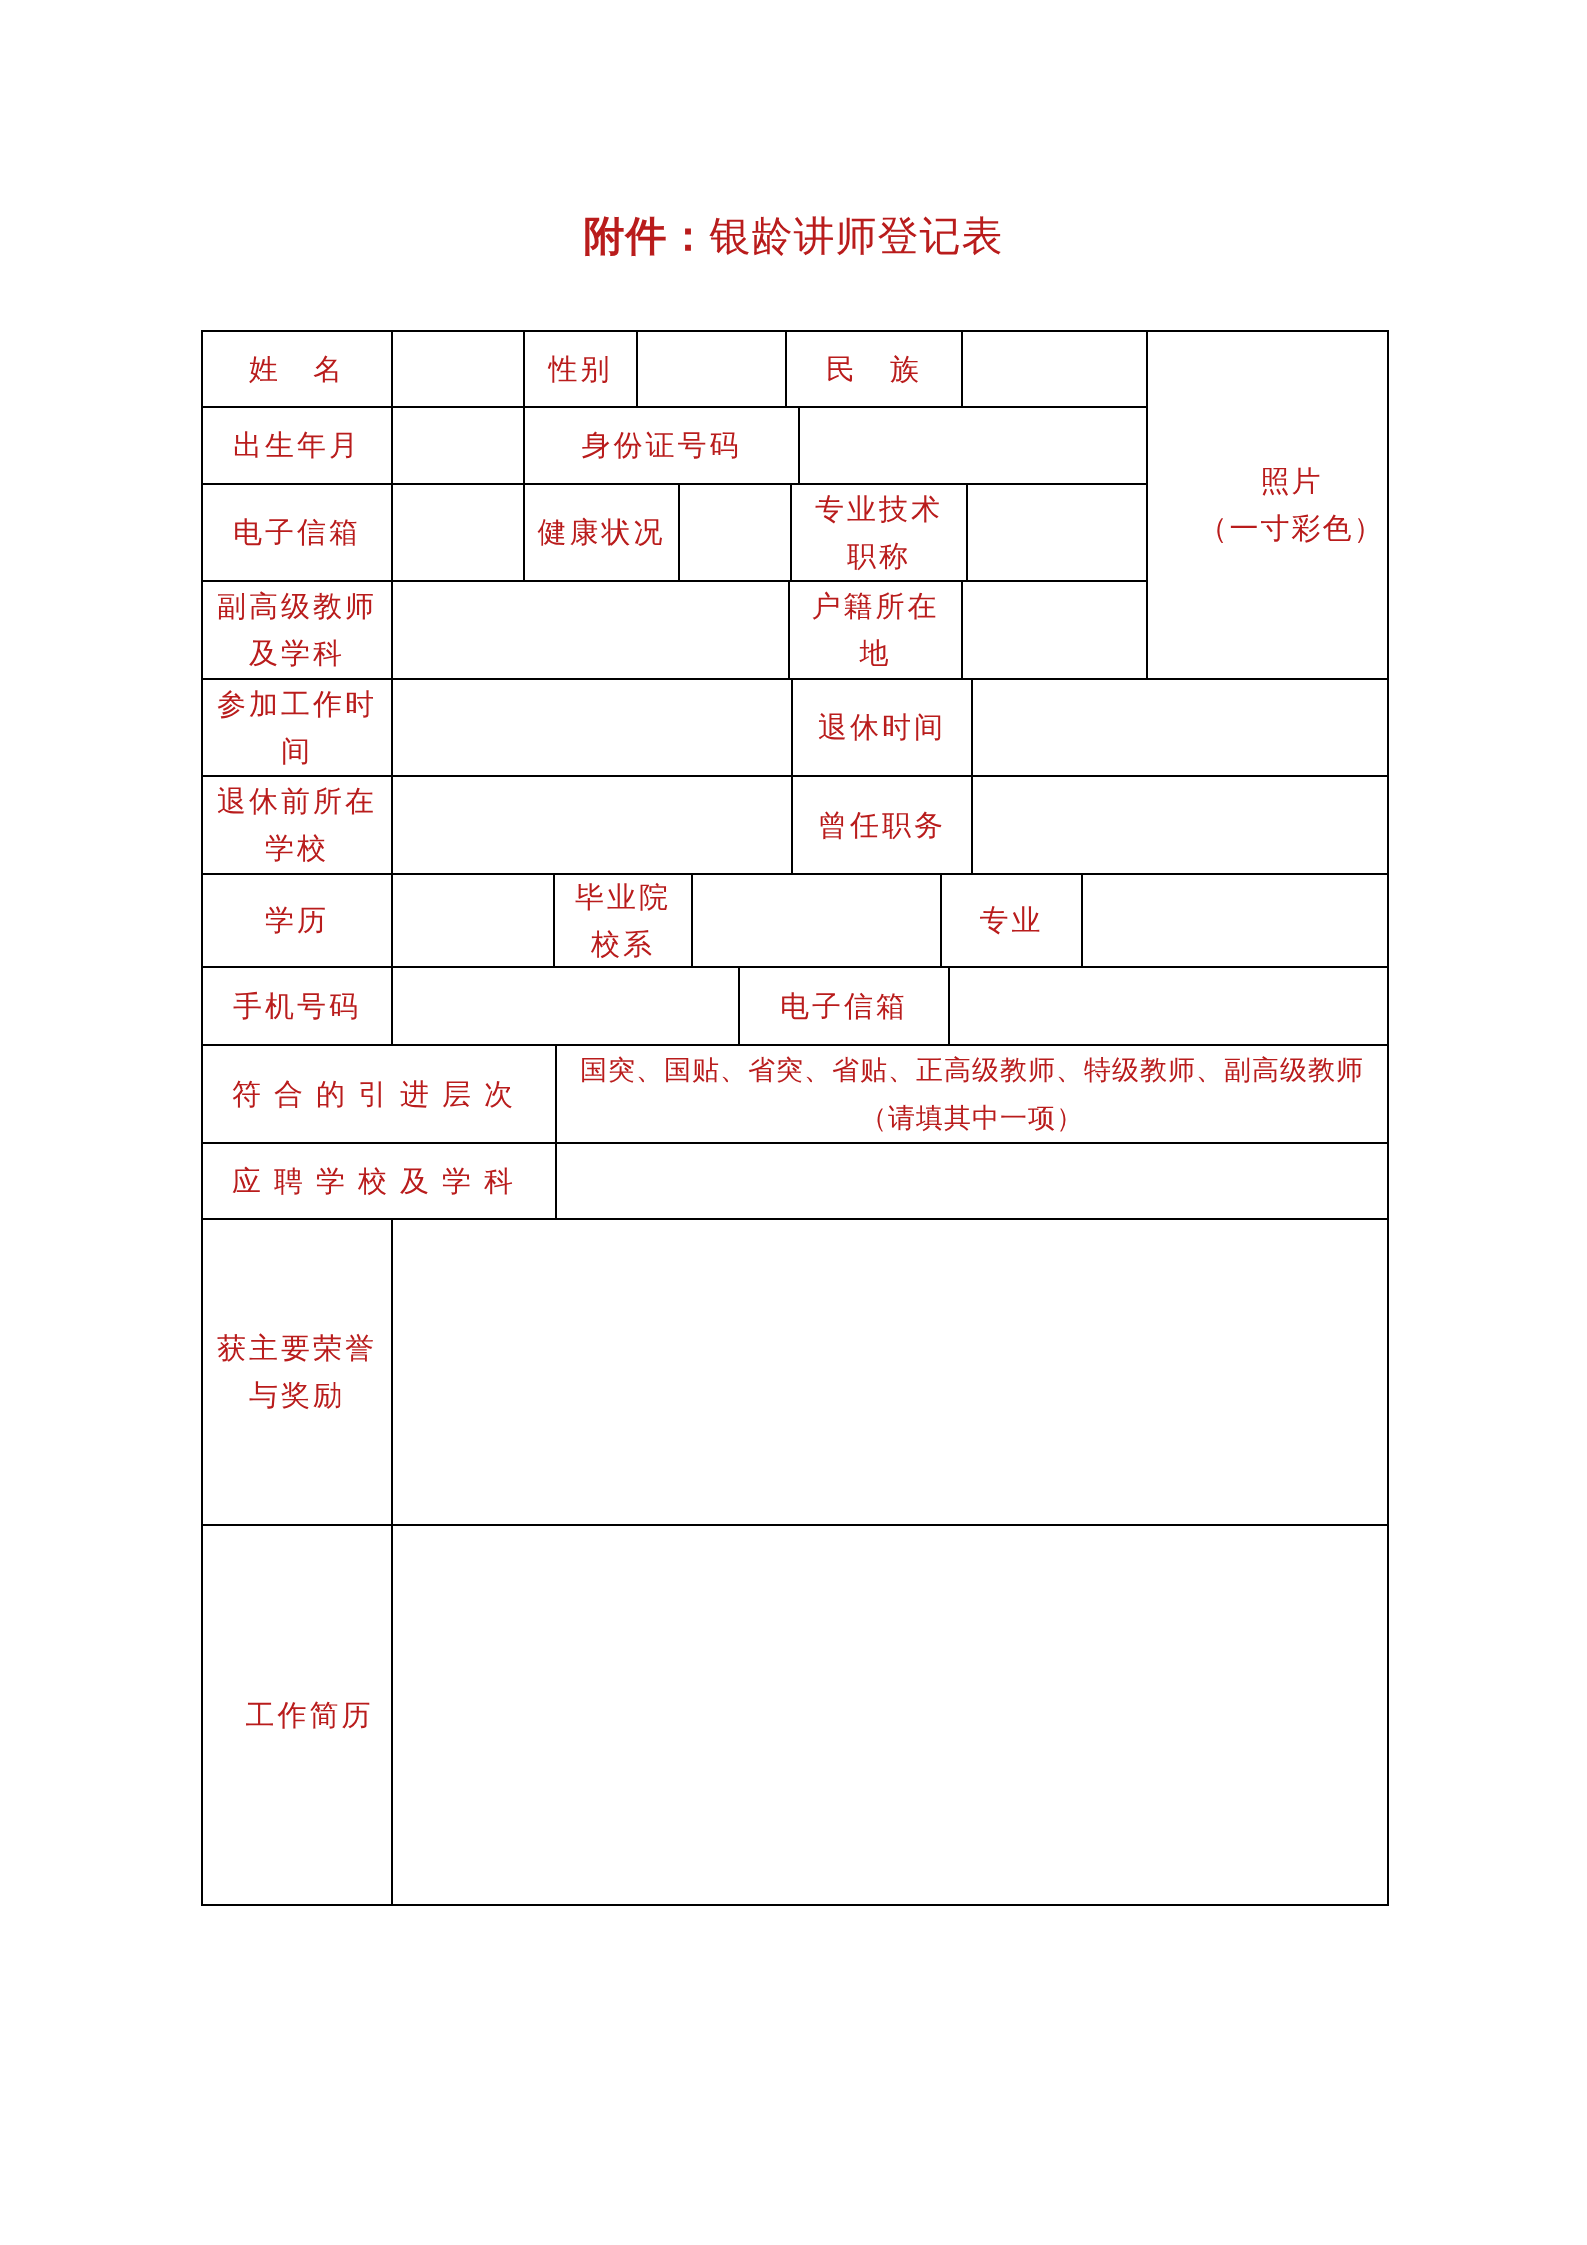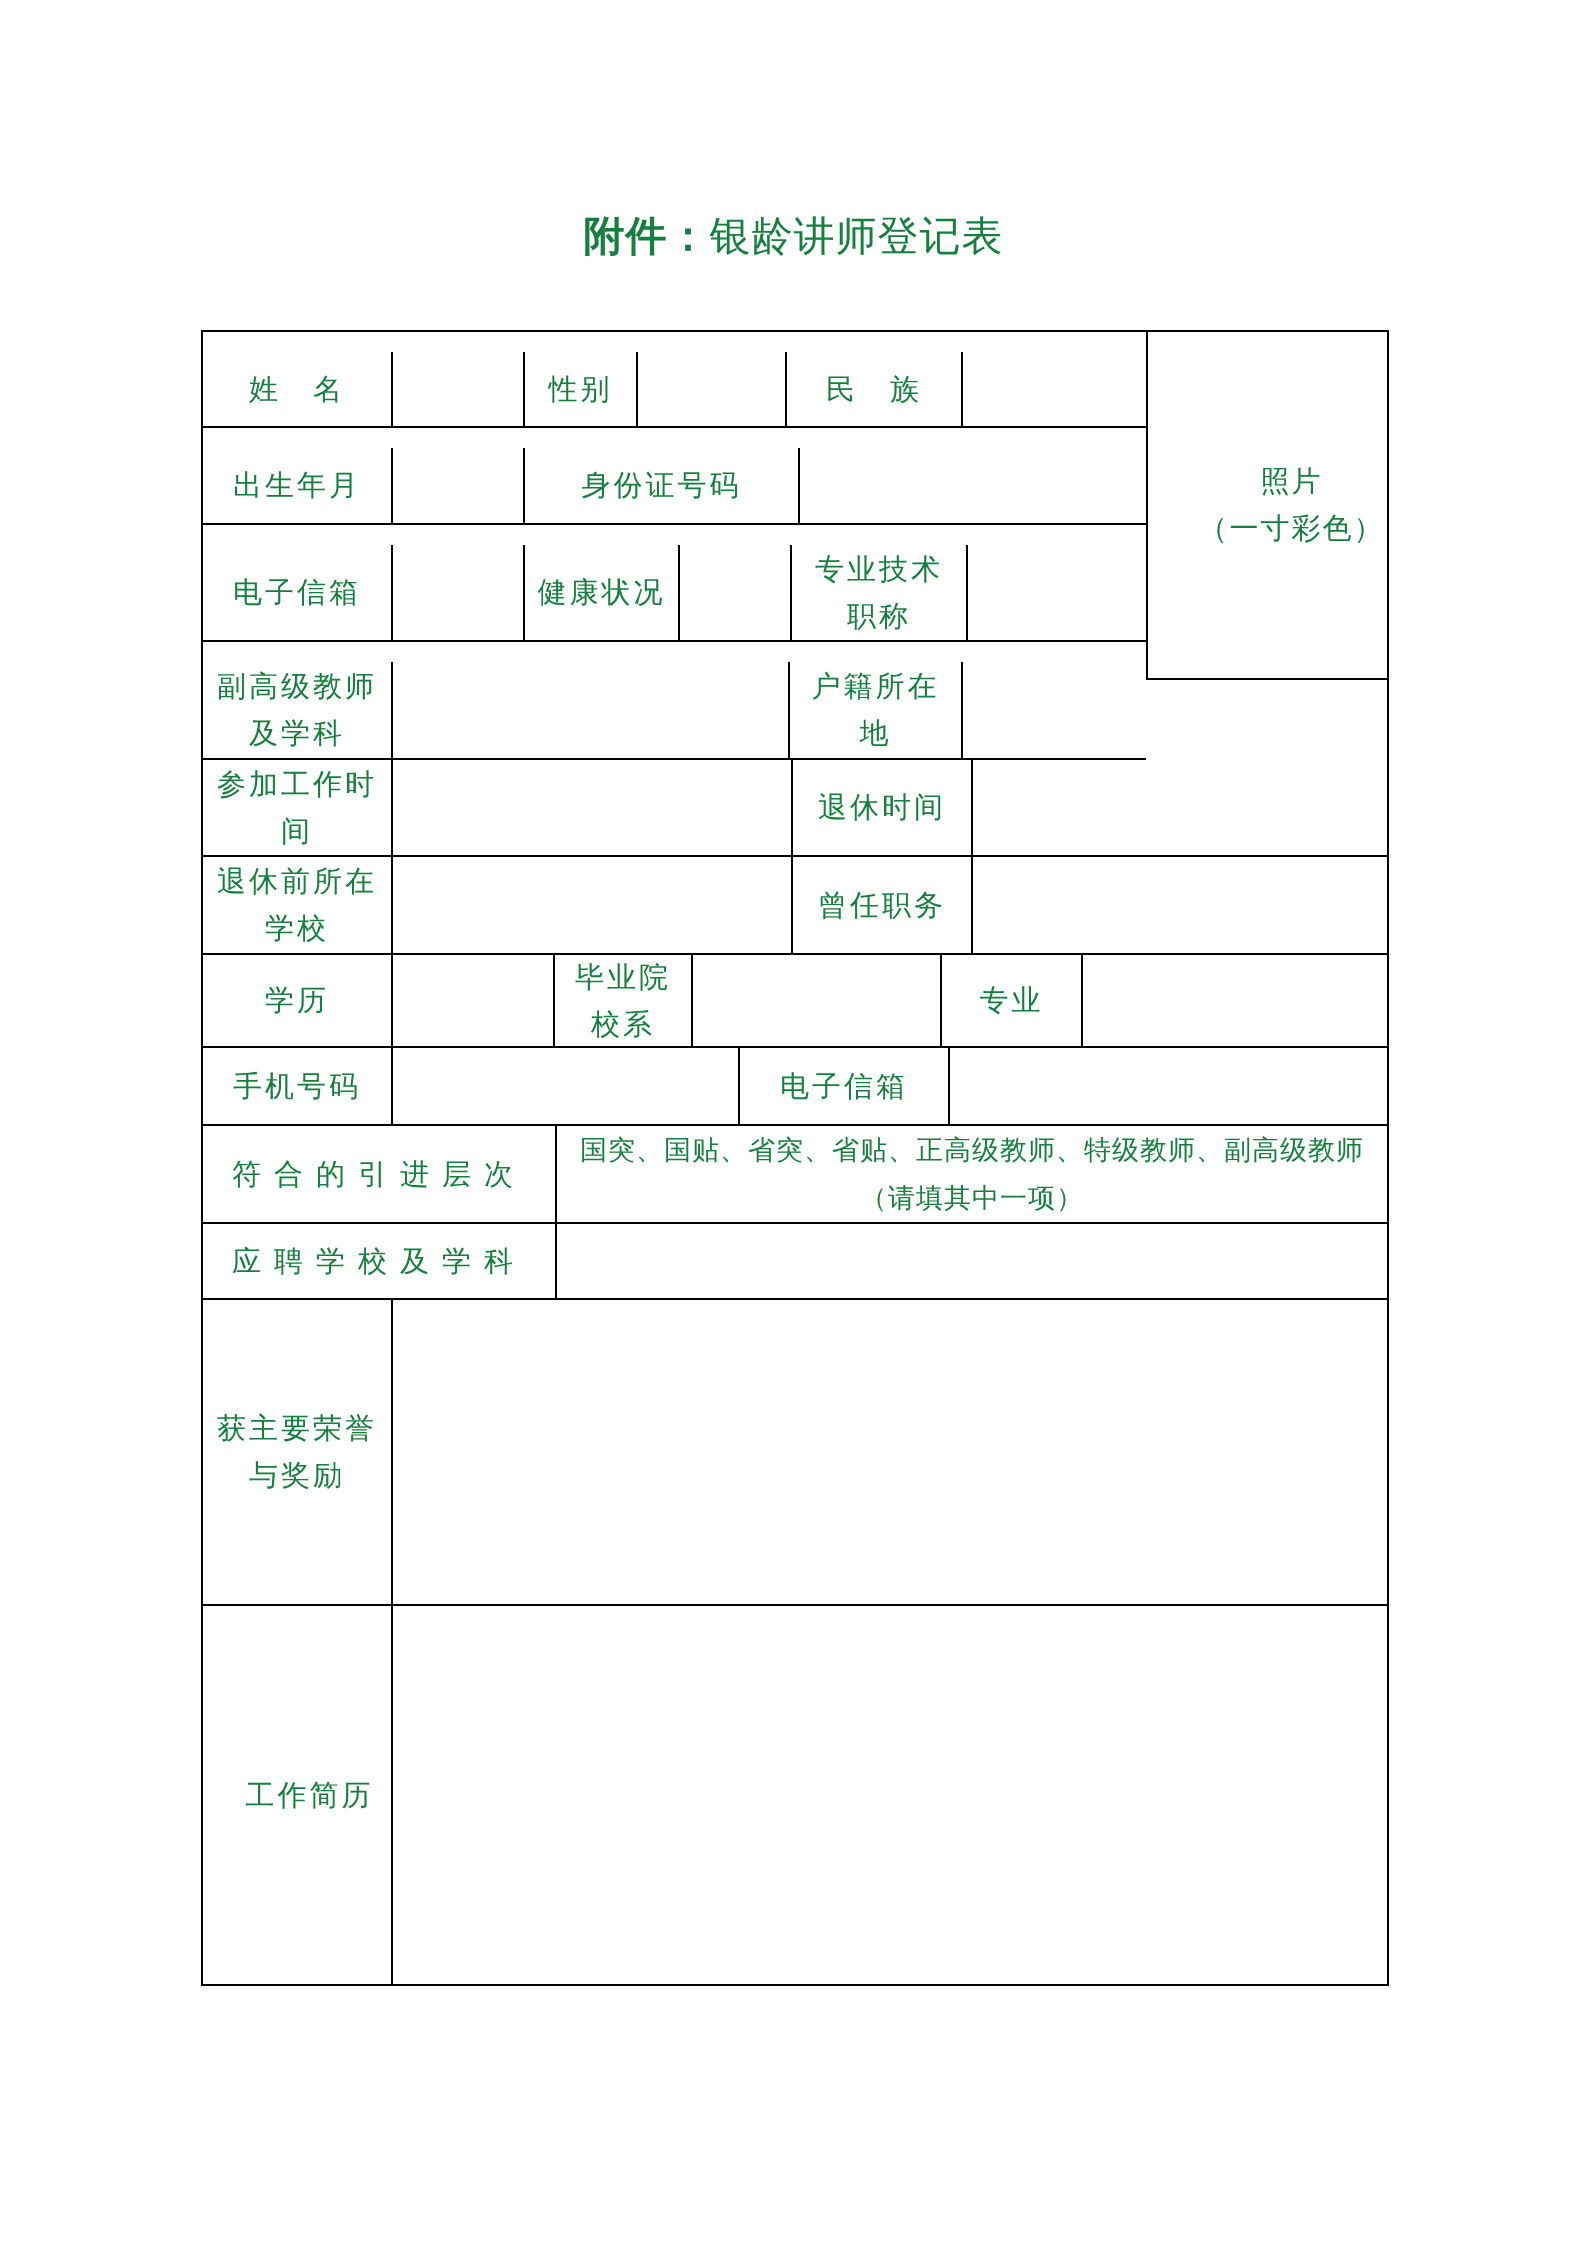--- a/index.html
+++ b/index.html
@@ -2,21 +2,21 @@
 <html><head>
 <meta charset="utf-8">
 <style>
   html, body { margin: 0; padding: 0; background: #ffffff; }
   .page {
     position: relative;
     width: 1587px;
     height: 2245px;
     background: #ffffff;
     font-family: "Liberation Serif", "DejaVu Serif", serif;
-    color: #15803d;
+    color: #b91c1c;
     overflow: hidden;
   }
   .doc-title {
     position: absolute;
     top: 212px;
     left: 0;
     width: 100%;
     text-align: center;
     font-size: 41px;
     letter-spacing: 1px;
@@ -27,21 +27,21 @@
 
   .form-table {
     position: absolute;
     left: 201px;
     top: 330px;
     width: 1188px;
     box-sizing: border-box;
     border: 2px solid #000;
   }
   .row { display: flex; width: 1184px; }
-  .row.short { width: 943px; margin-top: 20px; }
+  .row.short { width: 943px; }
   .cell {
     box-sizing: border-box;
     height: 100%;
     border-right: 2px solid #000;
     border-bottom: 2px solid #000;
     display: flex;
     flex-direction: column;
     align-items: center;
     justify-content: center;
     text-align: center;

